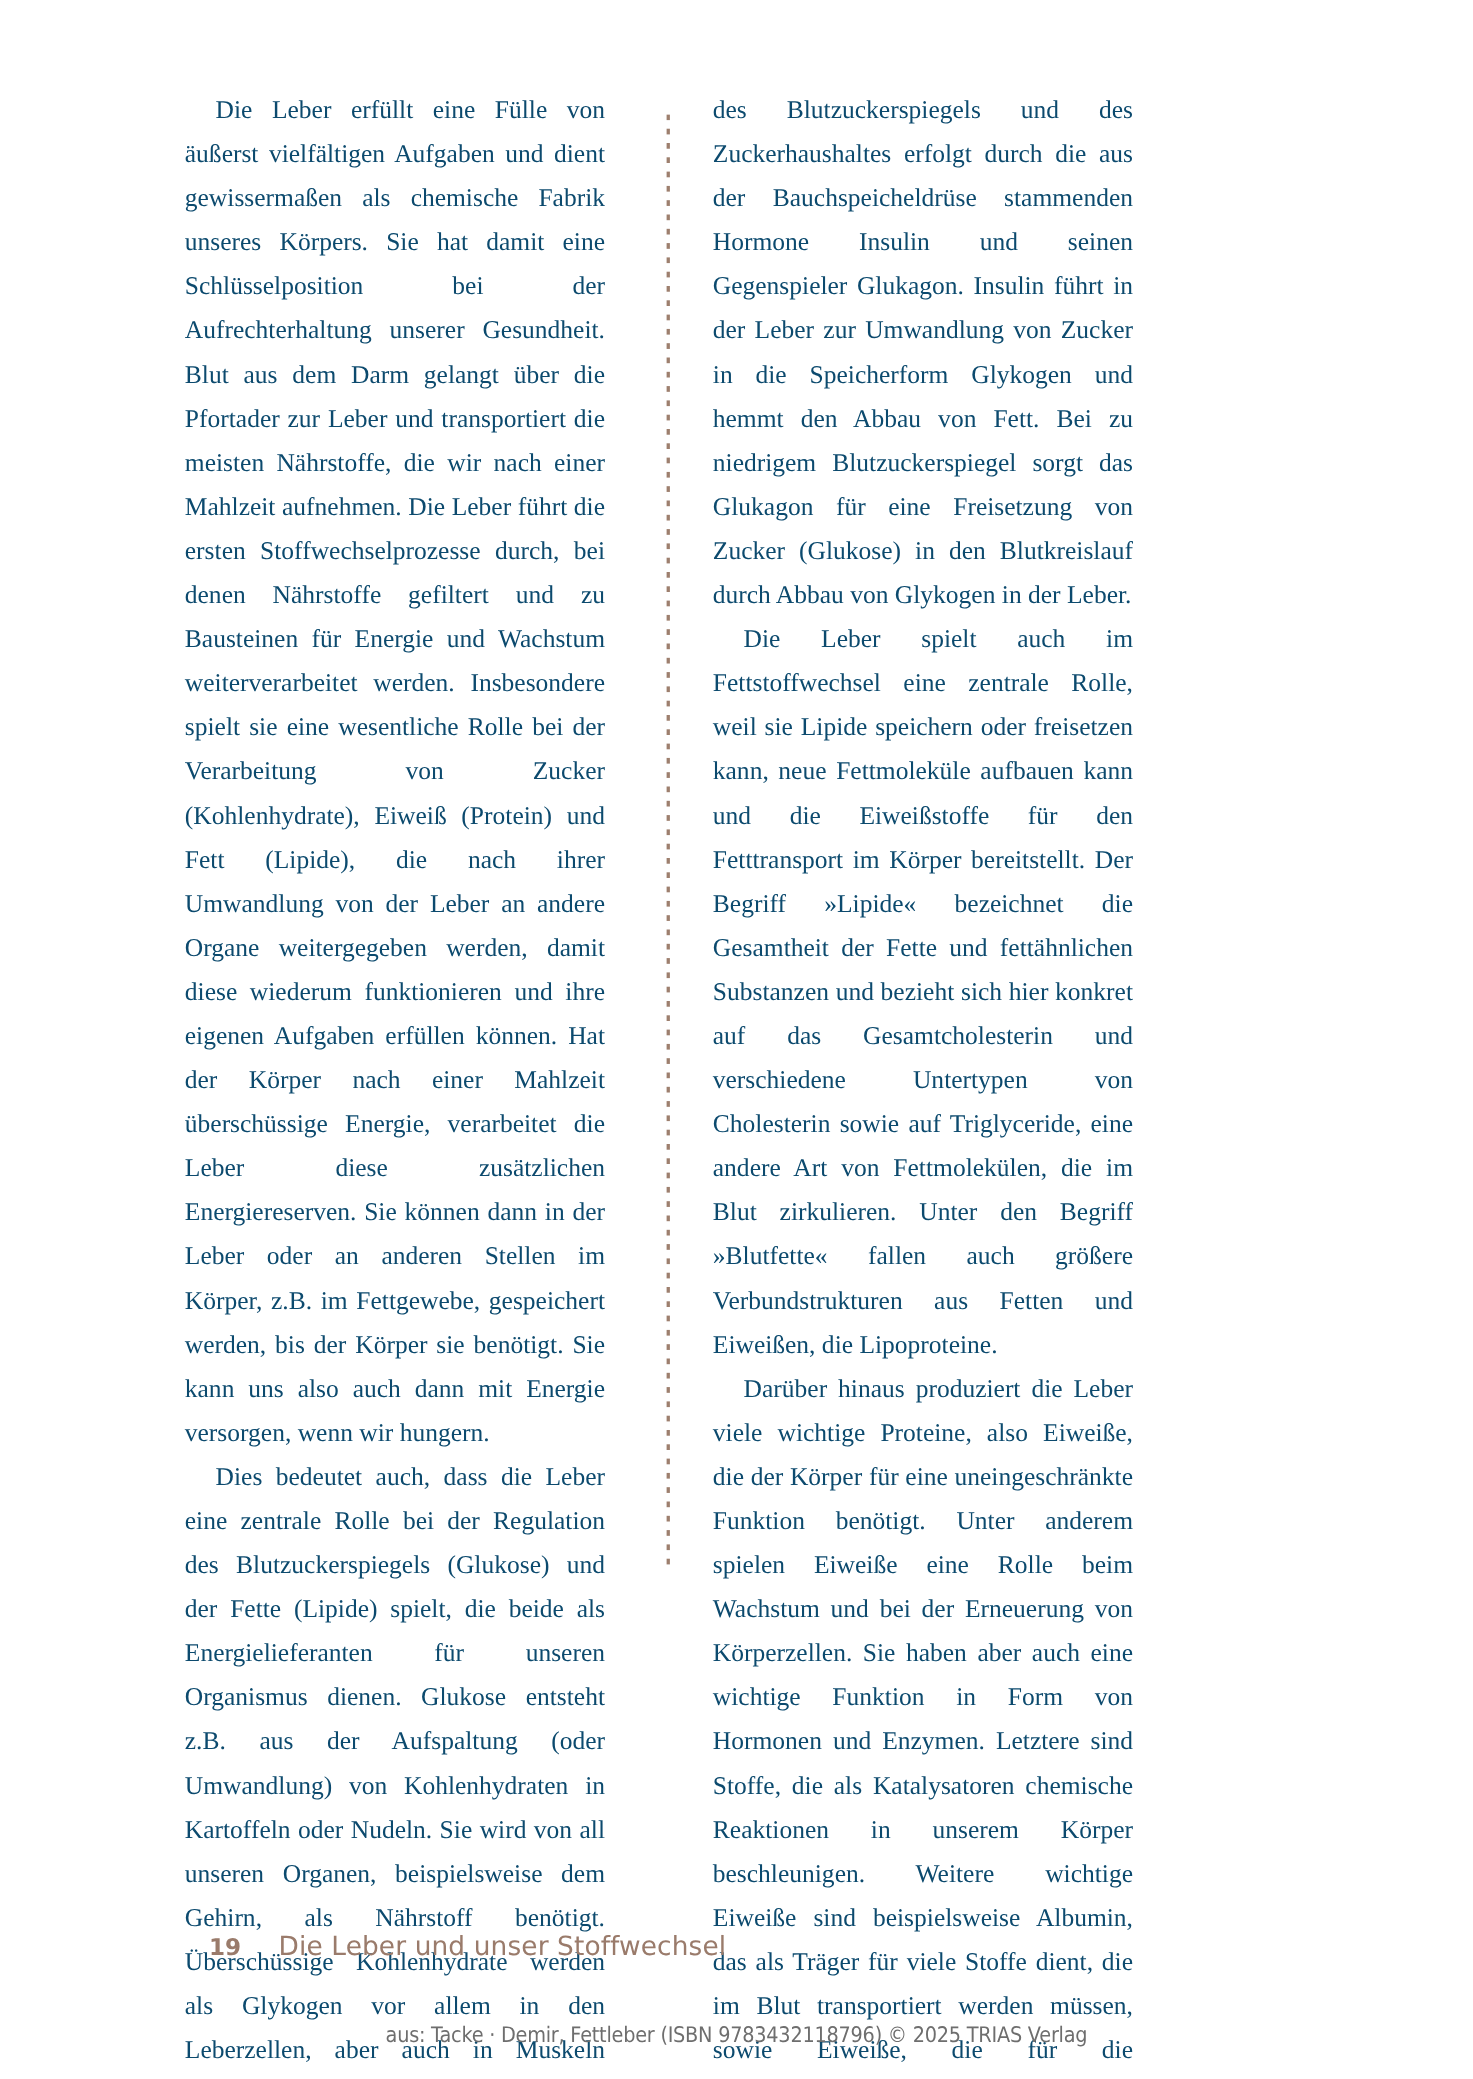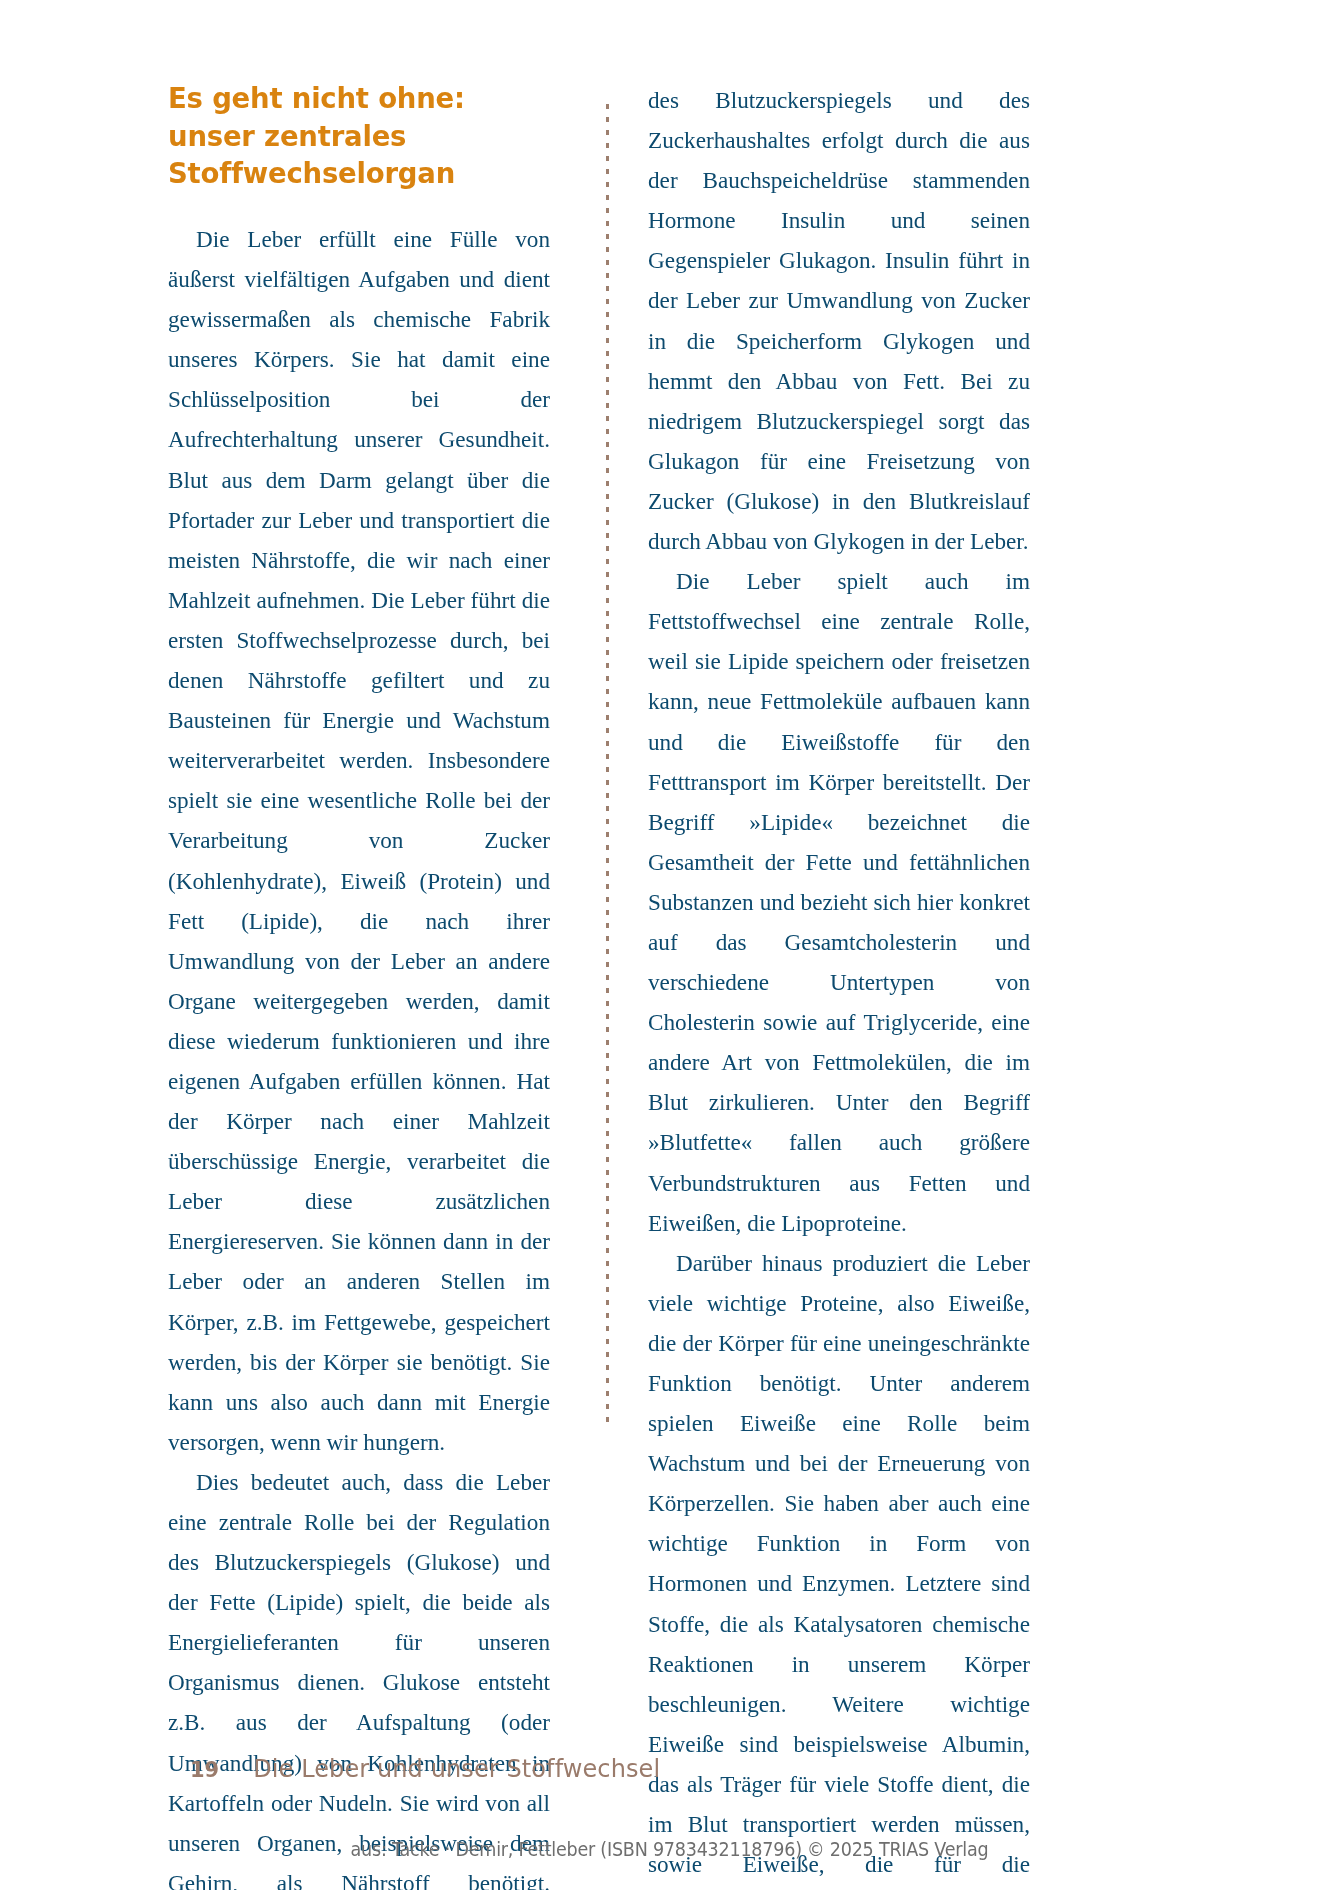--- a/index.html
+++ b/index.html
@@ -126,21 +126,20 @@
 <body>
 
 <div class="page">
 
   <div class="content">
     <div class="columns">
 
       <div class="col-divider"></div>
 
       <div class="col col-left">
-        <h1 class="heading">Es geht nicht ohne: unser zentrales Stoffwechselorgan</h1>
 
         <p class="body-par first">Die Leber erfüllt eine Fülle von äußerst vielfältigen Aufgaben und dient gewissermaßen als chemische Fabrik unseres Körpers. Sie hat damit eine Schlüsselposition bei der Aufrechterhaltung unserer Gesundheit. Blut aus dem Darm gelangt über die Pfortader zur Leber und transportiert die meisten Nährstoffe, die wir nach einer Mahlzeit aufnehmen. Die Leber führt die ersten Stoffwechselprozesse durch, bei denen Nährstoffe gefiltert und zu Bausteinen für Energie und Wachstum weiterverarbeitet werden. Insbesondere spielt sie eine wesentliche Rolle bei der Verarbeitung von Zucker (Kohlenhydrate), Eiweiß (Protein) und Fett (Lipide), die nach ihrer Umwandlung von der Leber an andere Organe weitergegeben werden, damit diese wiederum funktionieren und ihre eigenen Aufgaben erfüllen können. Hat der Körper nach einer Mahlzeit überschüssige Energie, verarbeitet die Leber diese zusätzlichen Energiereserven. Sie können dann in der Leber oder an anderen Stellen im Körper, z.B. im Fettgewebe, gespeichert werden, bis der Körper sie benötigt. Sie kann uns also auch dann mit Energie versorgen, wenn wir hungern.</p>
 
         <p class="body-par">Dies bedeutet auch, dass die Leber eine zentrale Rolle bei der Regulation des Blutzuckerspiegels (Glukose) und der Fette (Lipide) spielt, die beide als Energielieferanten für unseren Organismus dienen. Glukose entsteht z.B. aus der Aufspaltung (oder Umwandlung) von Kohlenhydraten in Kartoffeln oder Nudeln. Sie wird von all unseren Organen, beispielsweise dem Gehirn, als Nährstoff benötigt. Überschüssige Kohlenhydrate werden als Glykogen vor allem in den Leberzellen, aber auch in Muskeln gespeichert und dienen der Aufrechterhaltung des Blutzuckerspiegels und der kurzfristigen Bereitstellung von Energie in Form von Glukose. Die Regulation</p>
       </div>
 
       <div class="col col-right">
         <p class="body-par flush">des Blutzuckerspiegels und des Zuckerhaushaltes erfolgt durch die aus der Bauchspeicheldrüse stammenden Hormone Insulin und seinen Gegenspieler Glukagon. Insulin führt in der Leber zur Umwandlung von Zucker in die Speicherform Glykogen und hemmt den Abbau von Fett. Bei zu niedrigem Blutzuckerspiegel sorgt das Glukagon für eine Freisetzung von Zucker (Glukose) in den Blutkreislauf durch Abbau von Glykogen in der Leber.</p>
 
         <p class="body-par">Die Leber spielt auch im Fettstoffwechsel eine zentrale Rolle, weil sie Lipide speichern oder freisetzen kann, neue Fettmoleküle aufbauen kann und die Eiweißstoffe für den Fetttransport im Körper bereitstellt. Der Begriff »Lipide« bezeichnet die Gesamtheit der Fette und fettähnlichen Substanzen und bezieht sich hier konkret auf das Gesamtcholesterin und verschiedene Untertypen von Cholesterin sowie auf Triglyceride, eine andere Art von Fettmolekülen, die im Blut zirkulieren. Unter den Begriff »Blutfette« fallen auch größere Verbundstrukturen aus Fetten und Eiweißen, die Lipoproteine.</p>

